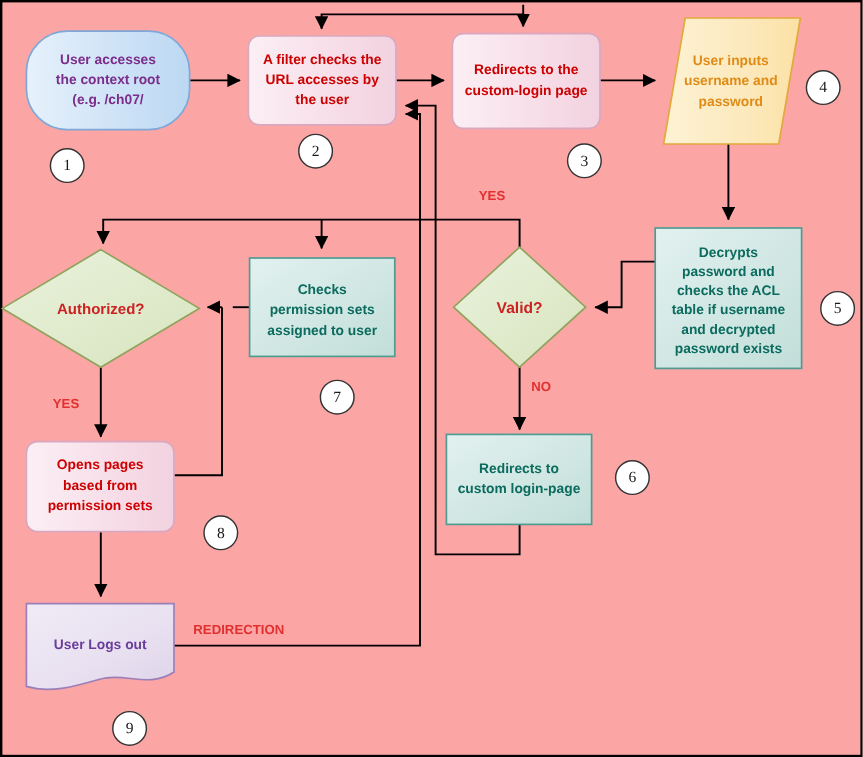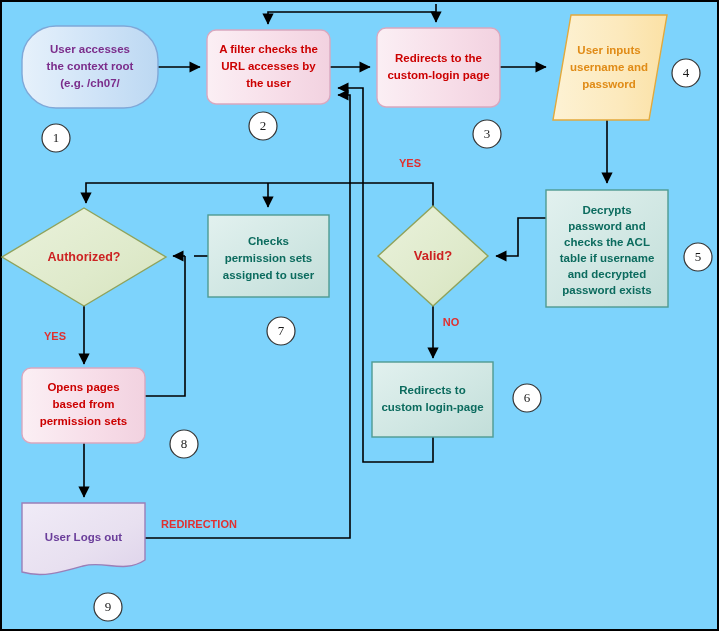--- a/index.html
+++ b/index.html
@@ -7,21 +7,21 @@
     padding: 0;
     background: #ffffff;
   }
   body {
     font-family: "Liberation Sans", sans-serif;
   }
   #canvas-wrap {
     position: relative;
     width: 719px;
     height: 631px;
-    background: #7dd3fc;
+    background: #fca5a5;
     overflow: hidden;
   }
   svg#flow {
     display: block;
     width: 719px;
     height: 631px;
   }
   .shape-text {
     font-family: "Liberation Sans", sans-serif;
     font-size: 11.5px;

